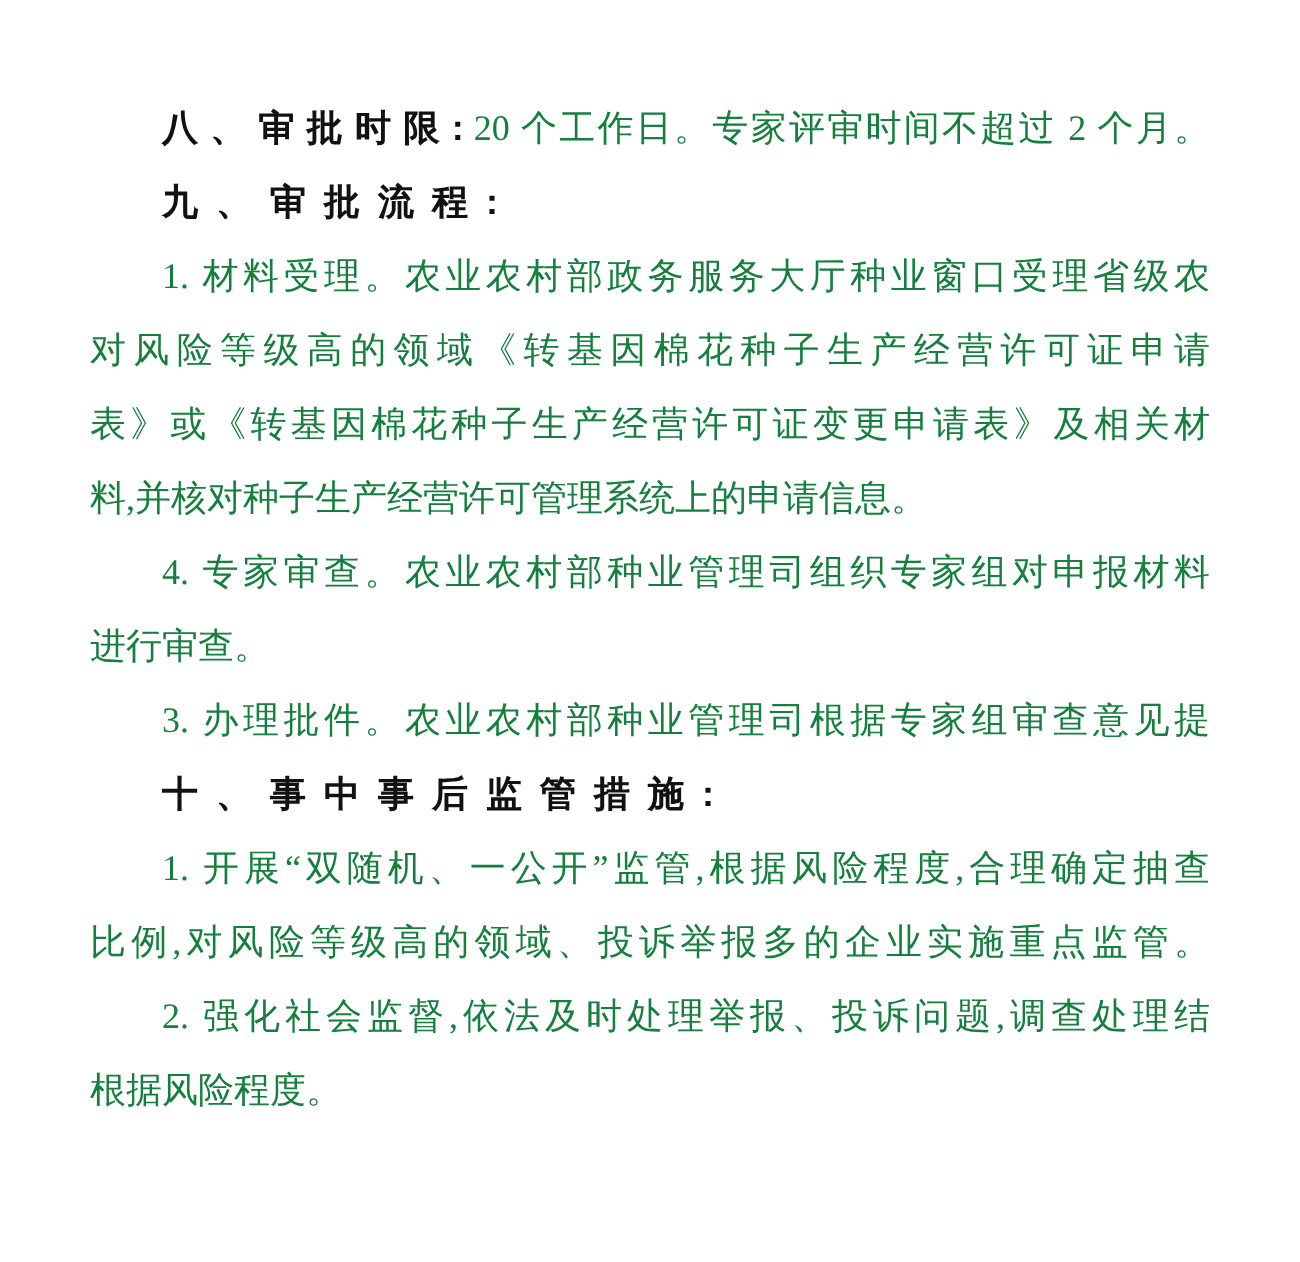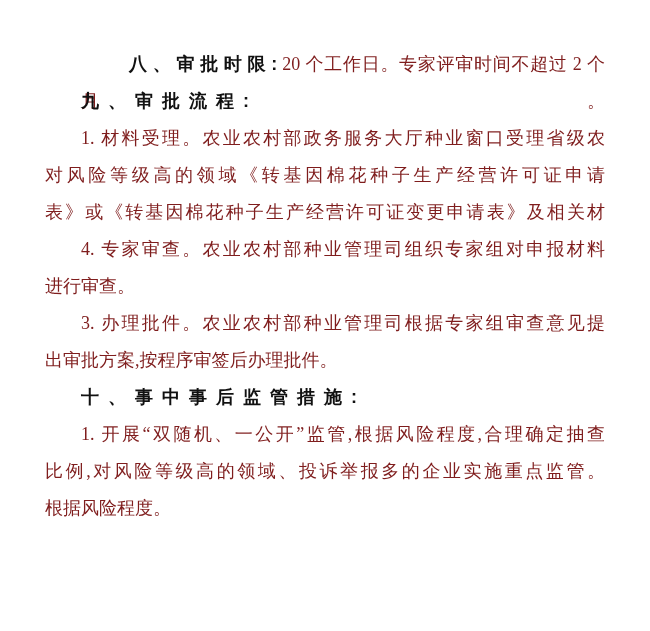--- a/index.html
+++ b/index.html
@@ -38,47 +38,47 @@
     padding-left: 36px;
   }
   .h {
     font-family: "Liberation Sans", "DejaVu Sans", sans-serif;
     font-weight: 700;
     color: #111111;
     letter-spacing: 9px;
   }
   .inline-h {
     letter-spacing: 5px;
-    margin-left: 48px;
   }
   .b {
-    color: #7f1d1d;
+    color: #15803d;
   }
 </style>
 </head>
 <body>
 
 <div class="page">
   <div class="content">
 
     <div class="line indent just"><span class="h inline-h">八、审批时限:</span><span class="b">20 个工作日。专家评审时间不超过 2 个月。</span></div>
 
     <div class="line indent h">九、审批流程:</div>
 
     <div class="line indent just b">1. 材料受理。农业农村部政务服务大厅种业窗口受理省级农</div>
     <div class="line just b">对风险等级高的领域《转基因棉花种子生产经营许可证申请</div>
     <div class="line just b">表》或《转基因棉花种子生产经营许可证变更申请表》及相关材</div>
+    <div class="line b">料,并核对种子生产经营许可管理系统上的申请信息。</div>
 
     <div class="line indent just b">4. 专家审查。农业农村部种业管理司组织专家组对申报材料</div>
     <div class="line b">进行审查。</div>
 
     <div class="line indent just b">3. 办理批件。农业农村部种业管理司根据专家组审查意见提</div>
-    <div class="line b">出审批方案,按程序审签后办理批件。</div>
 
     <div class="line indent h">十、事中事后监管措施:</div>
 
     <div class="line indent just b">1. 开展“双随机、一公开”监管,根据风险程度,合理确定抽查</div>
     <div class="line just b">比例,对风险等级高的领域、投诉举报多的企业实施重点监管。</div>
 
+    <div class="line indent just b">2. 强化社会监督,依法及时处理举报、投诉问题,调查处理结</div>
     <div class="line b">根据风险程度。</div>
 
   </div>
 </div>
 
 </body></html>

